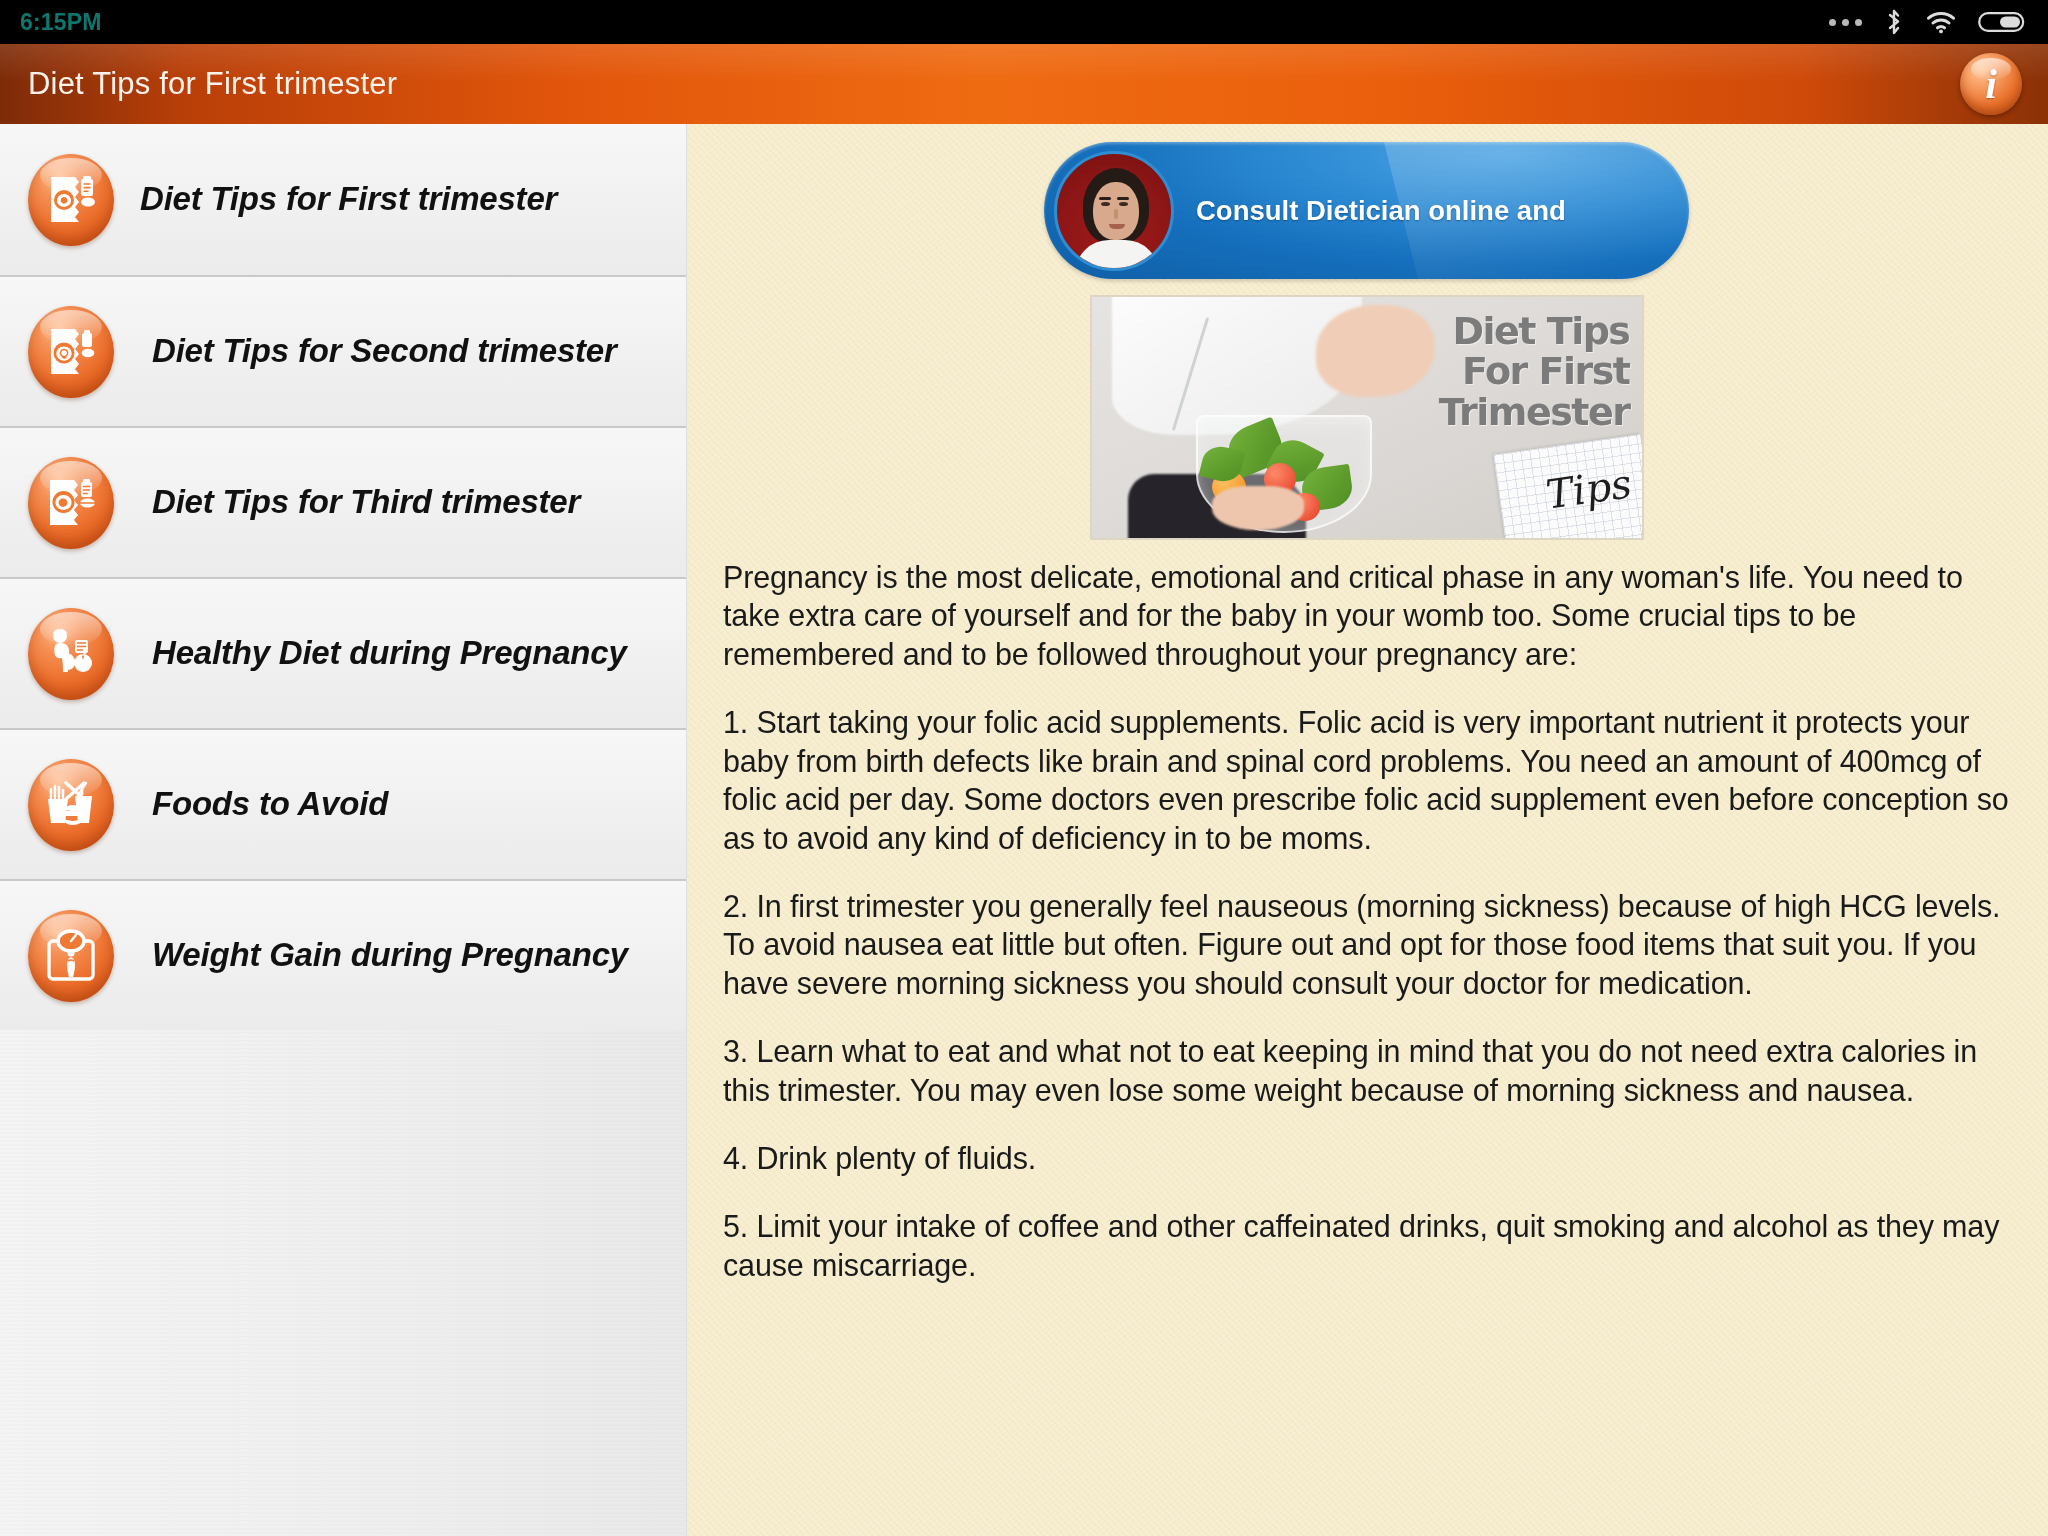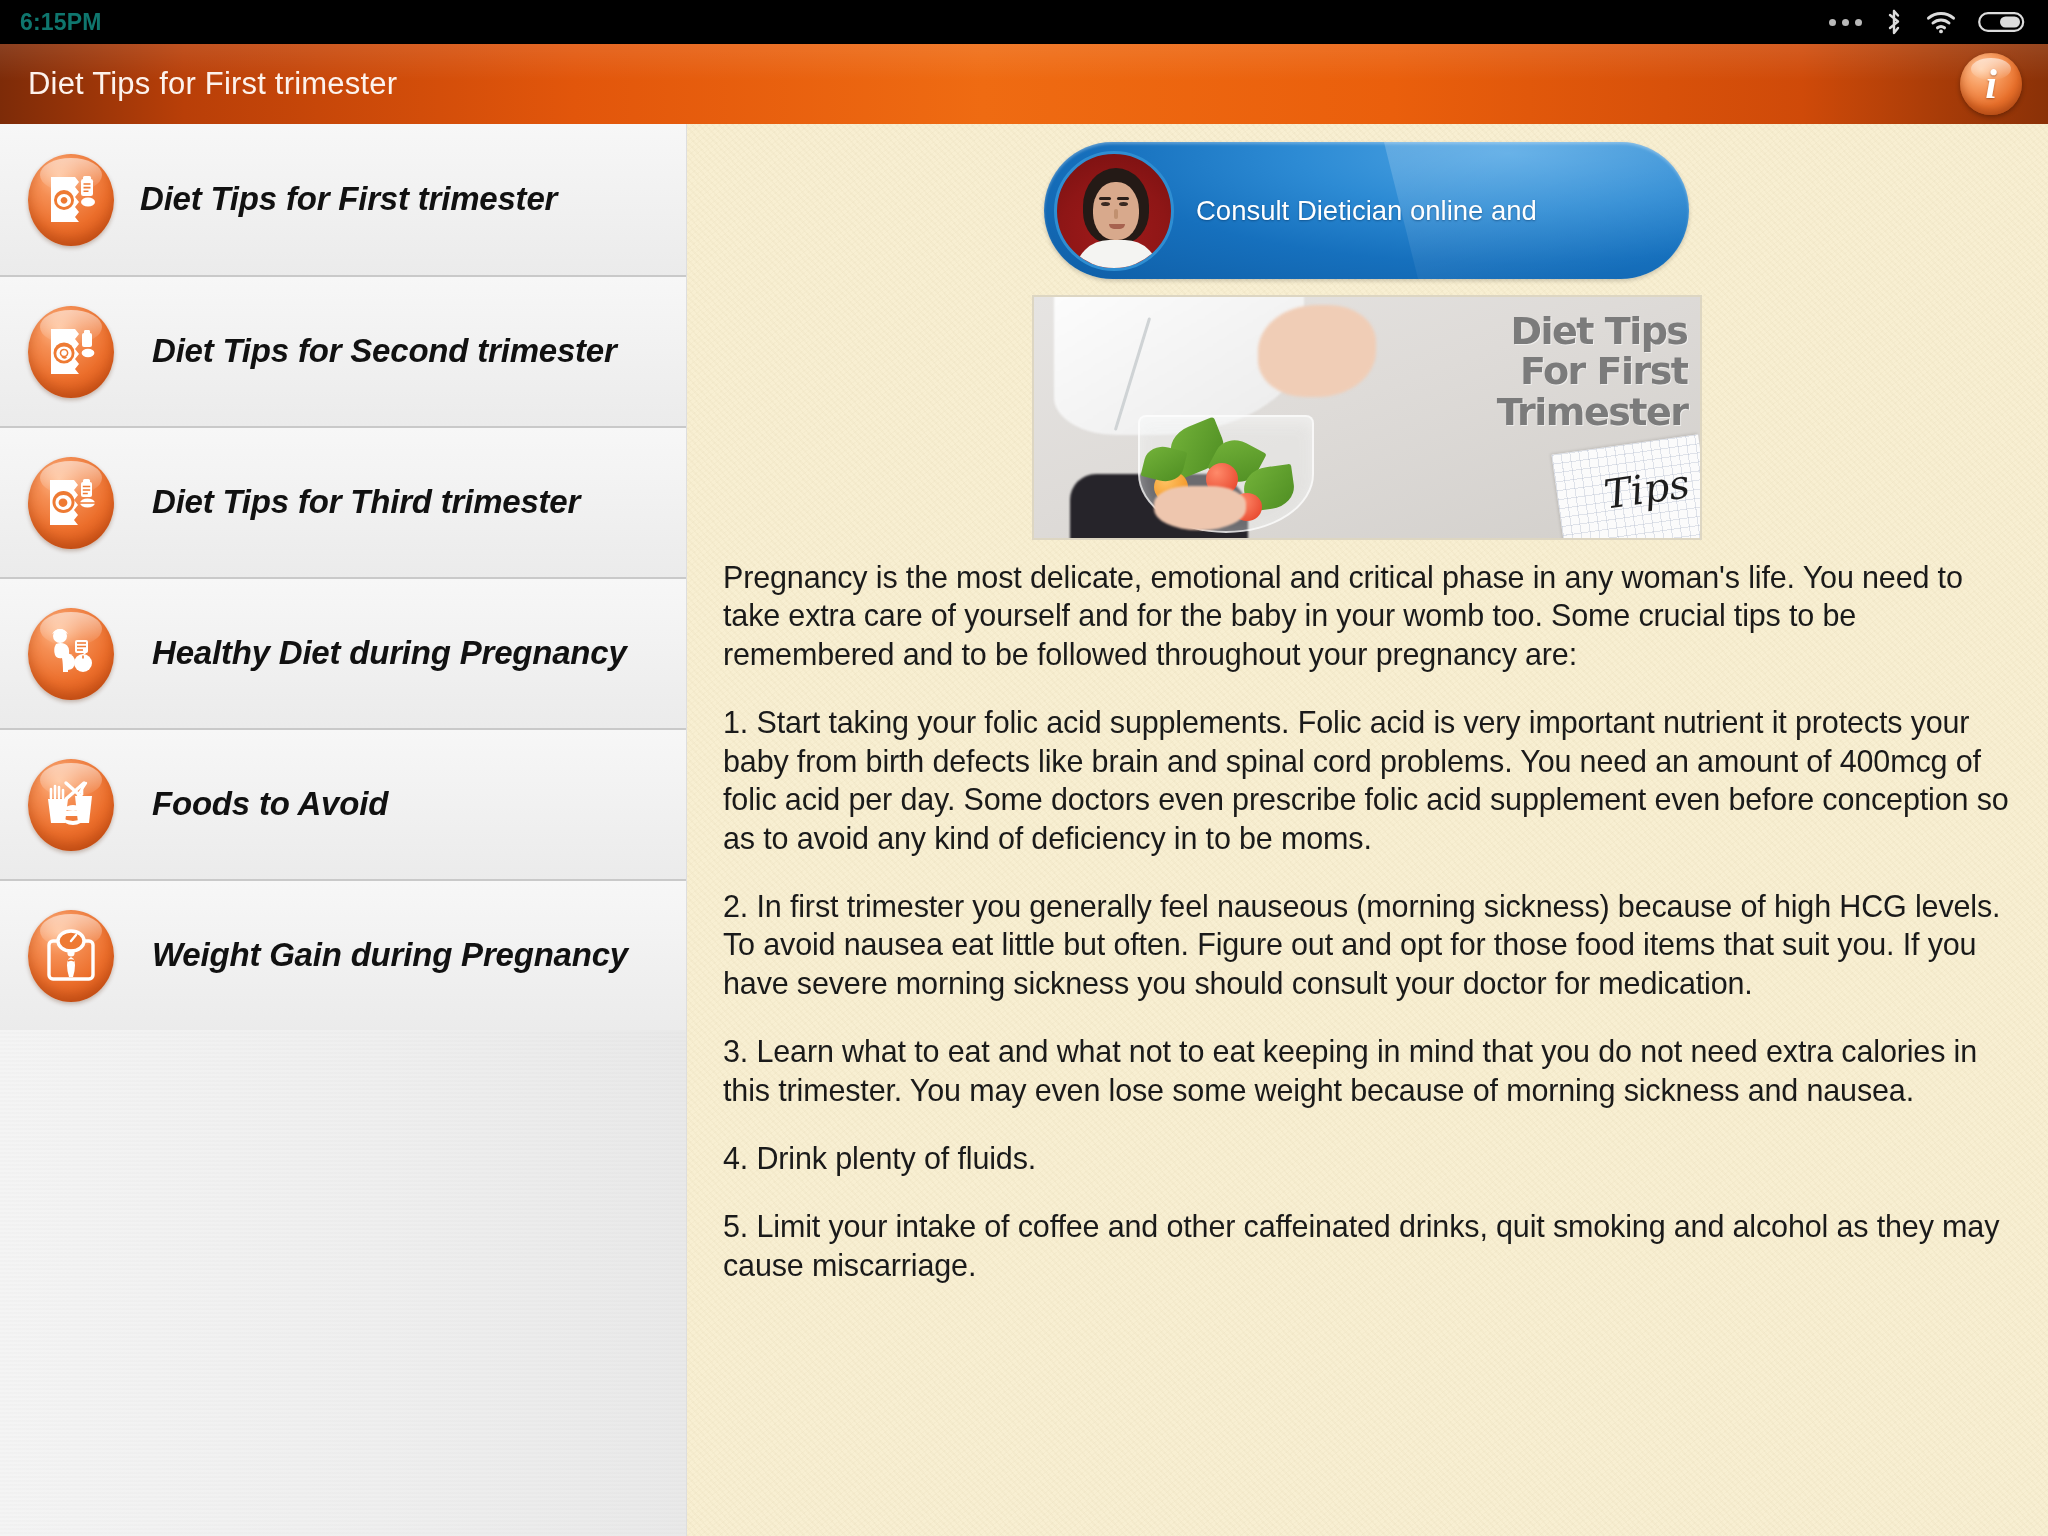--- a/index.html
+++ b/index.html
@@ -230,29 +230,29 @@
   .pf-browL, .pf-browR { position:absolute; top:43px; width:12px; height:3px; border-radius:3px; background:#2b1f19; }
   .pf-browL { left:42px; } .pf-browR { left:60px; }
   .pf-nose { position:absolute; left:57px; top:55px; width:4px; height:10px; border-radius:2px; background:#c1906f; }
   .pf-mouth { position:absolute; left:52px; top:70px; width:16px; height:5px; border-radius:0 0 8px 8px; background:#a7624f; }
   .pf-body { position:absolute; left:18px; bottom:-6px; width:84px; height:34px; border-radius:38px 38px 0 0; background:#f4f4f2; }
   .promo-text {
     margin-left: 22px;
     color: #ffffff;
     font-size: 27.5px;
     line-height: 1.36;
-    font-weight: normal;
+    font-weight: bold;
     text-shadow: 0 1px 2px rgba(0,40,80,.45);
     z-index: 3;
   }
 
   
   .hero-wrap { display: flex; justify-content: center; margin-top: 16px; }
   .hero {
-    width: 670px;
+    width: 554px;
     height: 245px;
     background: linear-gradient(to bottom right, #e6e4e2 0%, #dedbd8 45%, #d2cfcb 100%);
     border: 2px solid #ddd6c2;
     position: relative;
     overflow: hidden;
   }
   .hero-belly {
     position: absolute;
     left: 56px; top: -14px;
     width: 330px; height: 272px;

